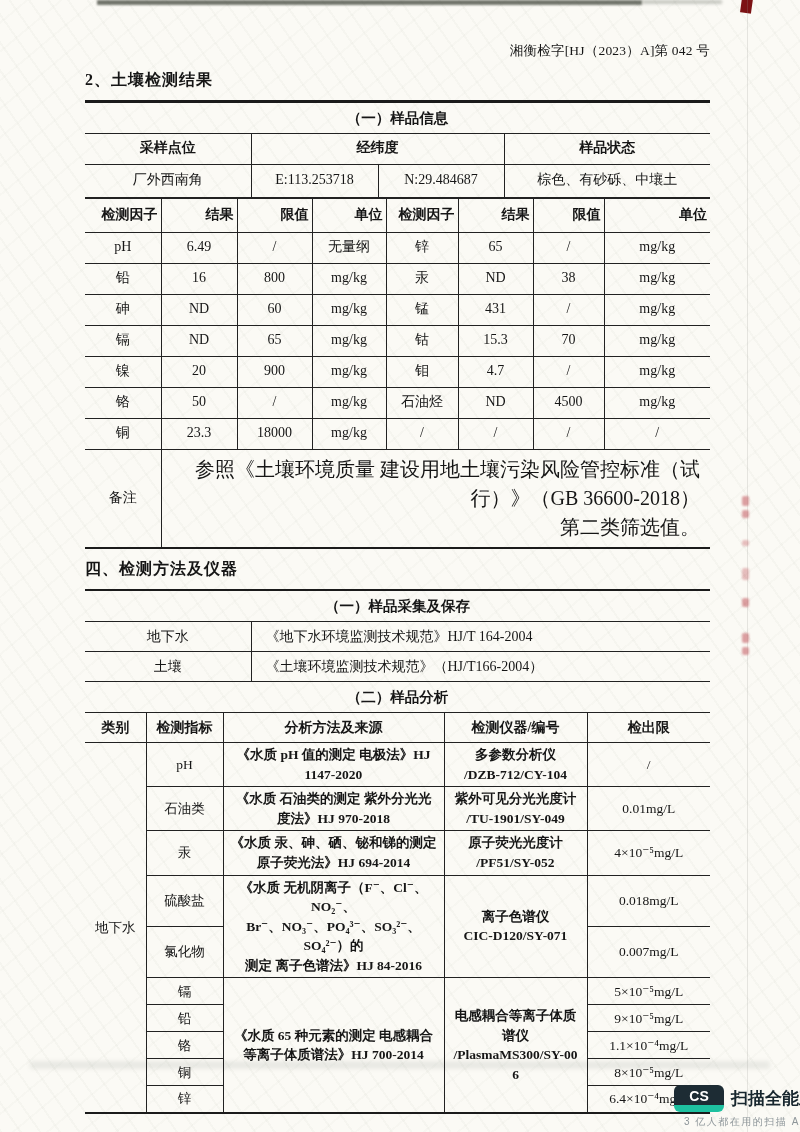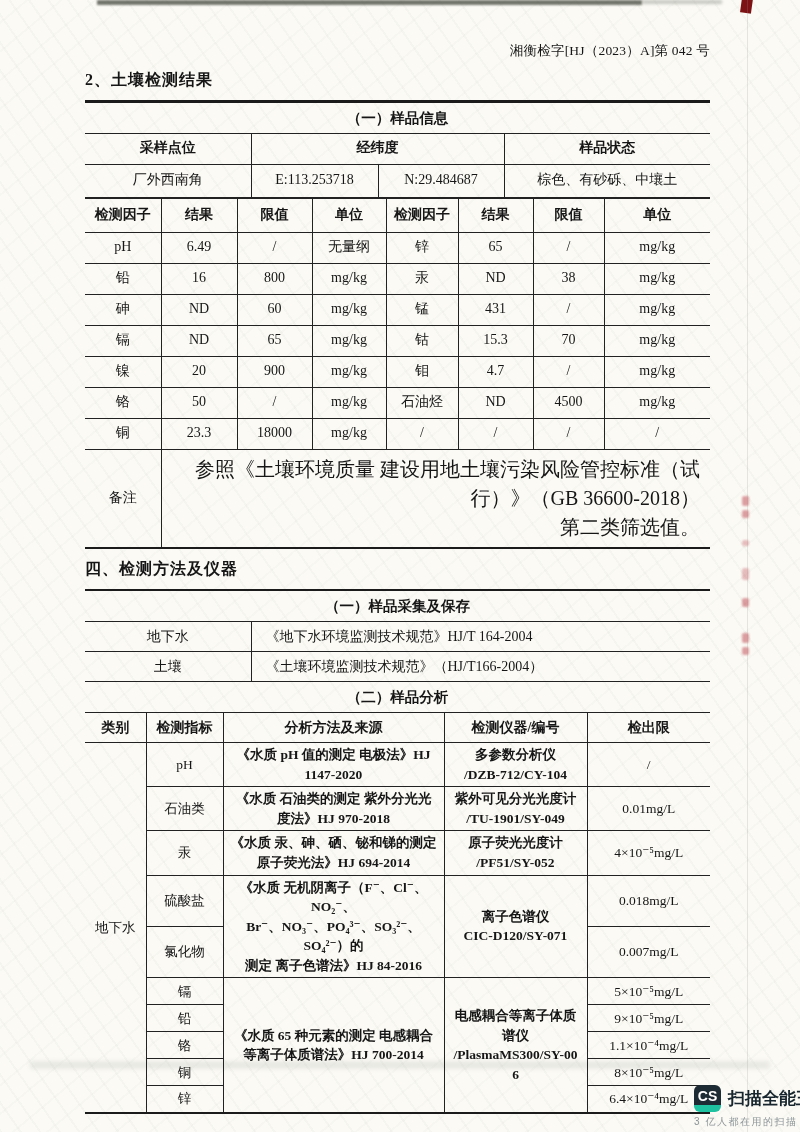--- a/index.html
+++ b/index.html
@@ -30,21 +30,21 @@
     font-size:14px; padding:2px 3px; line-height:1.45; overflow:hidden;
   }
   th { font-weight:bold; }
   tr > :first-child { border-left:none; }
   tr > :last-child  { border-right:none; }
   table.closing { border-bottom:2.6px solid #1b1b1b; }
 
   #t-sample th { height:26px; }
   #t-sample td { height:28px; }
 
-  #t-results th { height:29px; }
+  #t-results th { height:29px;text-align:right; }
   #t-results td { height:26px; }
   #t-results .remark-cell {
     text-align:right; padding:5px 10px; white-space:pre-line; font-size:20px; height:auto;
   }
   #t-sampling td { height:25px; }
   #t-sampling .doc-cell { text-align:left; padding-left:14px; }
 
   #t-analysis th { height:25px; }
   #t-analysis td { font-size:13.5px; }
   #t-analysis .pre { white-space:pre-line;font-weight:bold; }
@@ -60,21 +60,21 @@
   .edge-line { position:absolute; left:747px; top:0; width:1px; height:1132px; background:rgba(150,152,145,.22); }
   .smudge    { position:absolute; left:742px; width:7px; background:#b5303a; opacity:.45; filter:blur(1px); border-radius:2px; }
   .s1{top:496px;height:10px} .s2{top:510px;height:8px} .s3{top:540px;height:6px;opacity:.3}
   .s4{top:568px;height:12px;opacity:.3} .s5{top:598px;height:9px} .s6{top:633px;height:10px} .s7{top:647px;height:8px}
   .bottom-band { position:absolute; left:30px; top:1061px; width:740px; height:8px; background:#9aa09a; opacity:.18; filter:blur(2px); }
 
   
   .cs-footer { position:absolute; right:12px; top:1085px; }
   .cs-row { display:flex; align-items:center; }
   .cs-badge {
-    width:27px; height:27px; border-radius:6px; box-sizing:border-box; padding-bottom:6px;
+    width:50px; height:27px; border-radius:6px; box-sizing:border-box; padding-bottom:6px;
     background:linear-gradient(180deg,#1d2c34 0%,#1d2c34 74%,#1ec1a0 74%,#1ec1a0 100%);
     color:#fff; font-family:"Liberation Sans",sans-serif; font-weight:bold; font-size:14px;
     display:flex; align-items:center; justify-content:center;
   }
   .cs-brand { font-family:"Liberation Sans",sans-serif; font-weight:bold; font-size:17px; color:#17262e; margin-left:7px; }
   .cs-tm { font-size:8px; vertical-align:top; }
   .cs-tagline { font-family:"Liberation Sans",sans-serif; font-size:10px; color:#8e969a; letter-spacing:1.5px; margin-top:3px; text-align:center; }
 </style>
 </head>
 <body>

